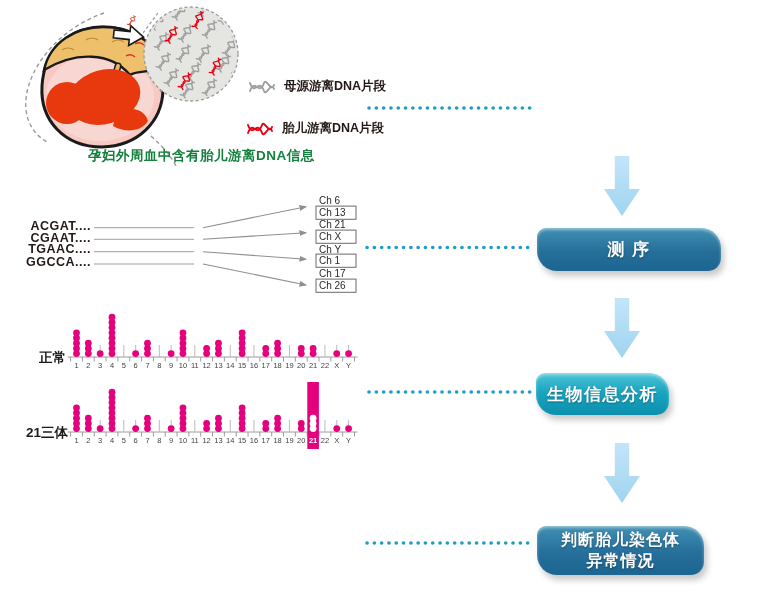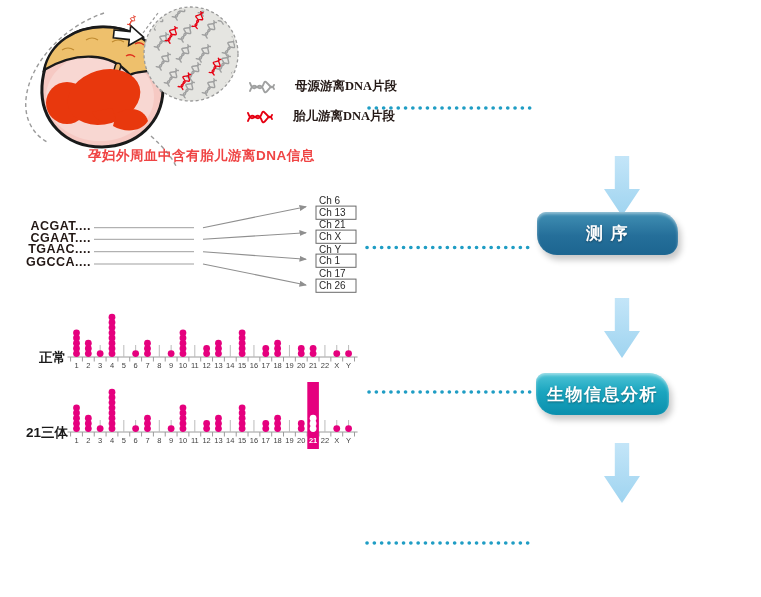--- a/index.html
+++ b/index.html
@@ -1,24 +1,24 @@
 <!DOCTYPE html>
 <html><head>
 <meta charset="utf-8">
 <style>
   html,body{margin:0;padding:0;background:#fff;}
   .canvas{position:relative;width:761px;height:597px;background:#fff;overflow:hidden;
           font-family:"Liberation Sans",sans-serif;}
   .stage{position:absolute;left:0;top:0;width:761px;height:597px;}
   .caption{position:absolute;left:88px;top:147px;width:260px;font-size:13.5px;font-weight:bold;
-           color:#ef4444;letter-spacing:.5px;}
-  .legend-item{position:absolute;display:flex;align-items:center;gap:20px;font-family:Liberation Serif, serif;}
+           color:#15803d;letter-spacing:.5px;}
+  .legend-item{position:absolute;display:flex;align-items:center;gap:9px;}
   .legend-item span{font-size:12.5px;font-weight:bold;color:#231815;}
   .legend-1{left:249px;top:78px;}
-  .legend-2{left:247px;top:108px;align-items:flex-end;}
+  .legend-2{left:247px;top:120px;align-items:flex-end;}
   .btn{position:absolute;display:flex;flex-direction:column;align-items:center;justify-content:center;
        color:#fff;font-weight:bold;font-size:17px;letter-spacing:1.5px;text-align:center;
        border-radius:9px 20px 13px 20px;
        box-shadow:inset 0 2px 3px rgba(255,255,255,.45), 3px 5px 6px rgba(0,0,0,.22);
        text-shadow:0 1px 2px rgba(0,0,0,.35);cursor:pointer;}
   .btn.teal{background:linear-gradient(180deg,#4fc4d6 0%,#1aa5bf 45%,#0b8fad 100%);}
   .btn.blue{background:linear-gradient(180deg,#4190b4 0%,#256f9a 55%,#1c6590 100%);}
   .btn.two-line{font-size:16px;line-height:1.3;letter-spacing:1px;}
   .flow-arrow{position:absolute;width:36px;height:60px;
        background:linear-gradient(180deg,#c3e5f8,#9fd4f0);
@@ -421,24 +421,28 @@
   </div>
   <div class="legend-item legend-2">
     <svg width="26" height="16" viewBox="0 0 26 14" style="color:#e60012">
       <use href="#dna-sym"></use>
     </svg>
     <span>胎儿游离DNA片段</span>
   </div>
 
   <div class="flow-arrow" style="left:604px;top:156px"></div>
 
-  <div class="btn blue" style="left:537px;top:212px;width:141px;height:43px">
+  <div class="btn blue" style="left:537px;top:228px;width:184px;height:43px">
     <span>测 序</span>
   </div>
   <div class="flow-arrow" style="left:604px;top:298px"></div>
 
   <div class="btn teal" style="left:536px;top:373px;width:133px;height:42px">
     <span>生物信息分析</span>
   </div>
   <div class="flow-arrow" style="left:604px;top:443px"></div>
 
+  <div class="btn blue two-line" style="left:537px;top:526px;width:167px;height:49px">
+    <span>判断胎儿染色体</span>
+    <span>异常情况</span>
+  </div>
 
 </div>
 
 </body></html>

